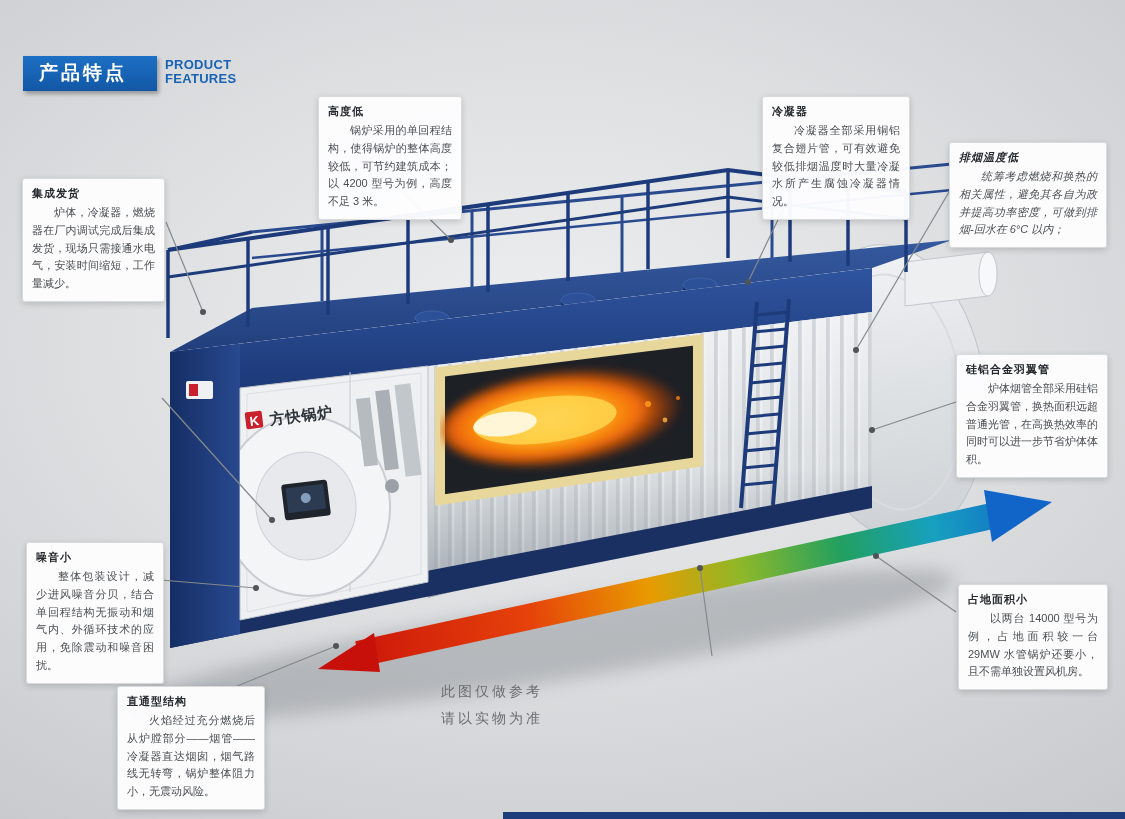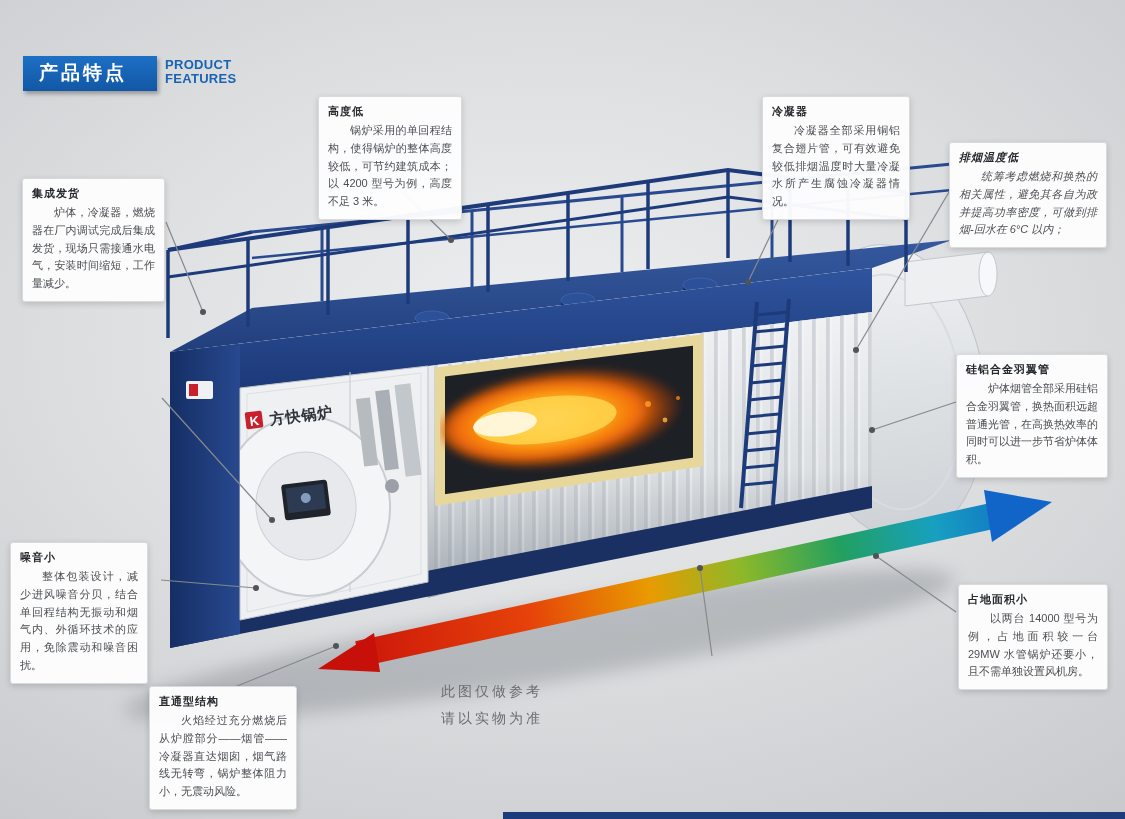--- a/index.html
+++ b/index.html
@@ -279,29 +279,29 @@
     <div class="callout-body">统筹考虑燃烧和换热的相关属性，避免其各自为政并提高功率密度，可做到排烟-回水在 6°C 以内；</div>
   </div>
   <div class="callout" style="left:22px;top:178px;width:143px;">
     <div class="callout-title">集成发货</div>
     <div class="callout-body">炉体，冷凝器，燃烧器在厂内调试完成后集成发货，现场只需接通水电气，安装时间缩短，工作量减少。</div>
   </div>
   <div class="callout" style="left:956px;top:354px;width:152px;">
     <div class="callout-title">硅铝合金羽翼管</div>
     <div class="callout-body">炉体烟管全部采用硅铝合金羽翼管，换热面积远超普通光管，在高换热效率的同时可以进一步节省炉体体积。</div>
   </div>
-  <div class="callout" style="left:10px;top:542px;width:138px;">
+  <div class="callout" style="left:26px;top:542px;width:138px;">
     <div class="callout-title">噪音小</div>
     <div class="callout-body">整体包装设计，减少进风噪音分贝，结合单回程结构无振动和烟气内、外循环技术的应用，免除震动和噪音困扰。</div>
   </div>
   <div class="callout" style="left:958px;top:584px;width:150px;">
     <div class="callout-title">占地面积小</div>
     <div class="callout-body">以两台 14000 型号为例，占地面积较一台 29MW 水管锅炉还要小，且不需单独设置风机房。</div>
   </div>
-  <div class="callout" style="left:117px;top:686px;width:148px;margin-left:32px;">
+  <div class="callout" style="left:117px;top:686px;width:148px;">
     <div class="callout-title">直通型结构</div>
     <div class="callout-body">火焰经过充分燃烧后从炉膛部分——烟管——冷凝器直达烟囱，烟气路线无转弯，锅炉整体阻力小，无震动风险。</div>
   </div>
 
   <div class="disclaimer">
     <div>此图仅做参考</div>
     <div>请以实物为准</div>
   </div>
 
   <div class="bottom-bar"></div>

